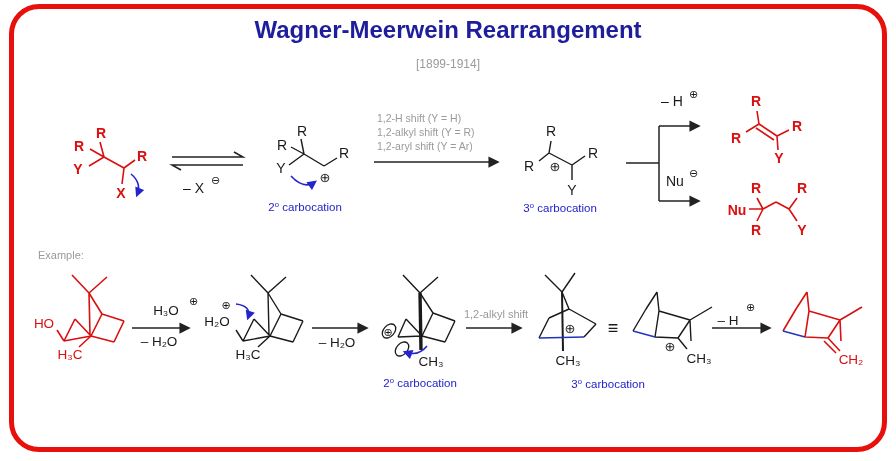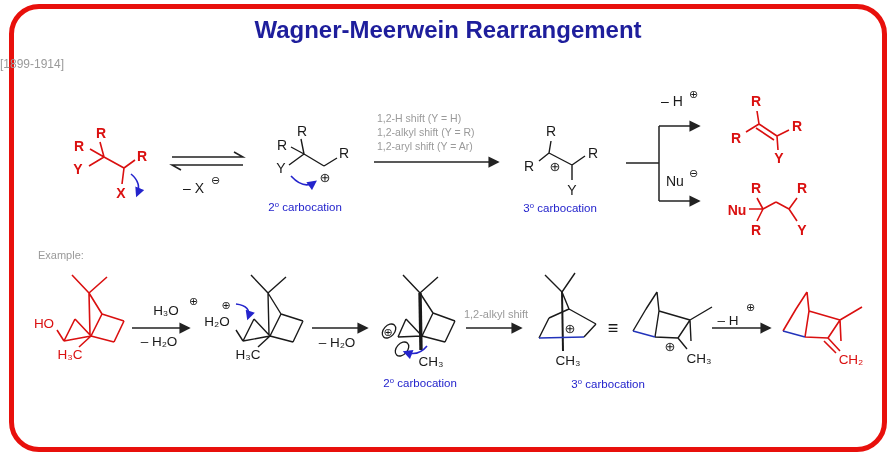--- a/index.html
+++ b/index.html
@@ -2,21 +2,21 @@
 <html><head>
 <meta charset="utf-8">
 <style>
   html,body{margin:0;padding:0;background:#fff;}
   .canvas{position:relative;width:896px;height:461px;background:#fff;overflow:hidden;
           font-family:"Liberation Sans","DejaVu Sans",sans-serif;}
   .frame{position:absolute;left:9px;top:4px;width:868px;height:438px;
          border:5px solid #e8100c;border-radius:30px;}
   .title{position:absolute;left:0;top:16px;width:100%;text-align:center;
          font-size:24px;font-weight:bold;color:#1e1e9c;letter-spacing:0px;}
-  .subtitle{position:absolute;left:0;top:57px;width:100%;
+  .subtitle{position:absolute;left:0;top:57px;width:100%;text-align:center;
          font-size:12px;color:#9a9a9a;}
   svg{position:absolute;left:0;top:0;}
   text{font-family:"Liberation Sans","DejaVu Sans",sans-serif;fill:#1a1a1a;}
   .lblR{font-size:14px;font-weight:bold;fill:#da1010;}
   .lblK{font-size:14px;fill:#1a1a1a;}
   .atomR{font-size:13.5px;fill:#da1010;}
   .atomK{font-size:13.5px;fill:#1a1a1a;}
   .chg{font-size:11px;fill:#1a1a1a;}
   .chg13{font-size:13px;fill:#1a1a1a;}
   .cap{font-size:11.5px;fill:#2323cc;}

